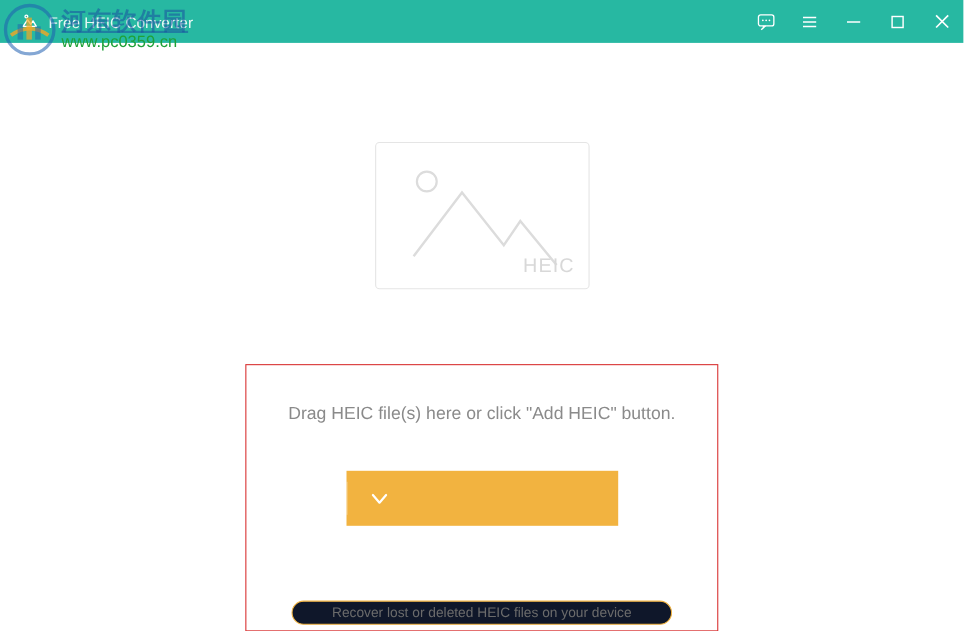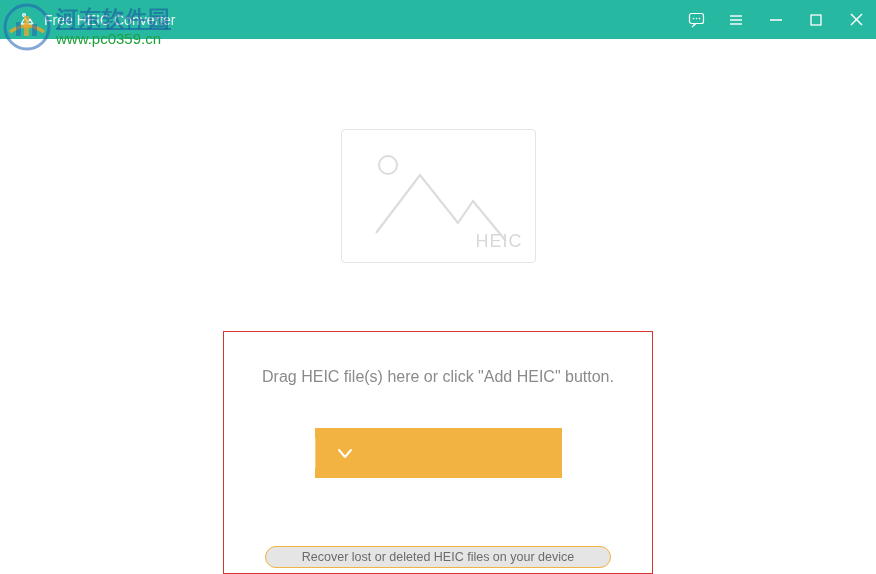--- a/index.html
+++ b/index.html
@@ -134,21 +134,21 @@
       width: 346px;
       height: 22px;
       border: 1px solid #f2b340;
       border-radius: 11px;
       display: flex;
       align-items: center;
       justify-content: center;
       cursor: pointer;
       color: #6b6b6b;
       font-size: 12.5px;
-      background: #e5e5e5;
+      background: #0f172a;
     }
     .watermark {
       position: absolute;
       top: 2px;
       left: 2px;
       display: flex;
       align-items: center;
       z-index: 10;
     }
     .watermark-logo {

